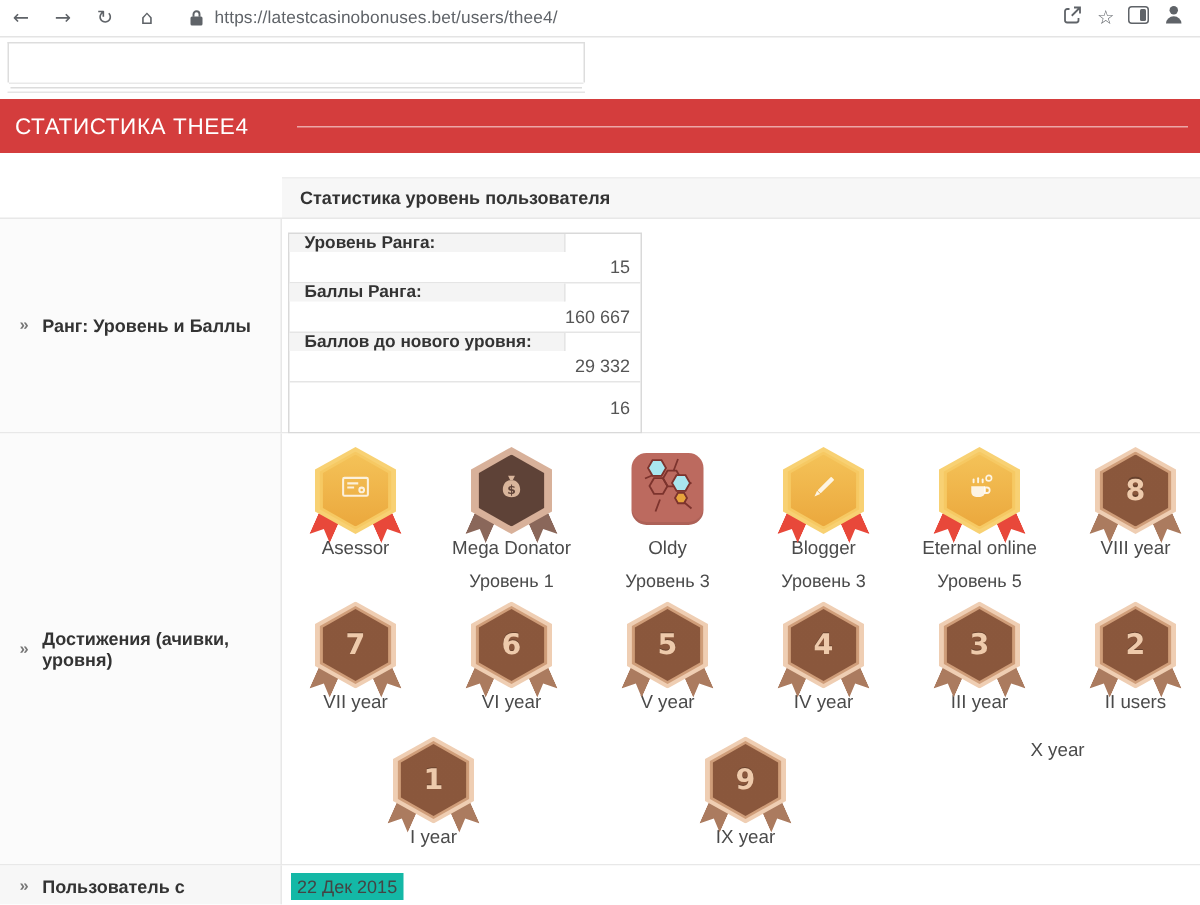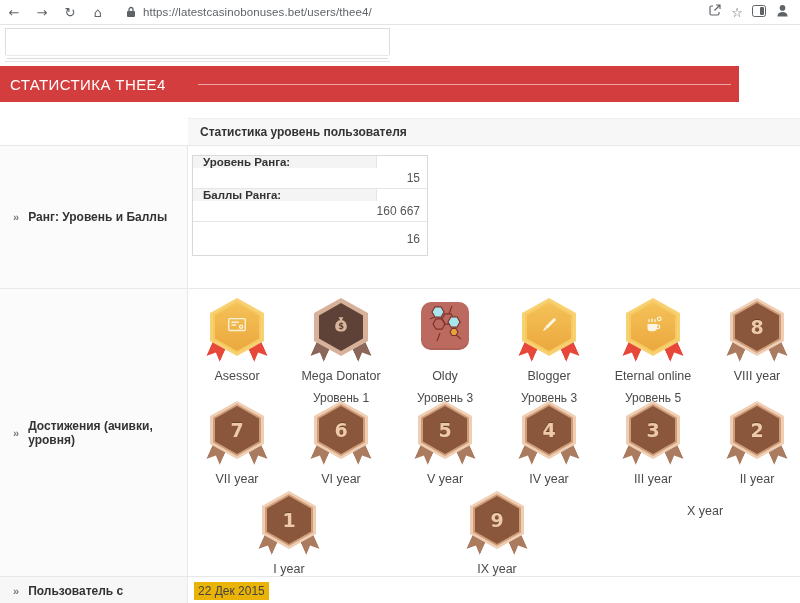--- a/index.html
+++ b/index.html
@@ -19,21 +19,21 @@
   .star-ic { font-family:"DejaVu Sans", sans-serif; color:#5f6368; font-size:13px; }
 
   
   .drop-box { position:absolute; left:5px; top:28px; width:385px; height:27px;
               background:#fff; border:1px solid #ddd; border-bottom:none; }
   .drop-line1 { position:absolute; left:6px; top:55px; width:383px; height:0; border-top:1px solid #e9e9e9; }
   .drop-line2 { position:absolute; left:7px; top:58px; width:381px; height:0; border-top:1px solid #dcdcdc; }
   .drop-line3 { position:absolute; left:5px; top:61px; width:385px; height:0; border-top:1px solid #e5e5e5; }
 
   
-  .banner { position:absolute; left:0; top:66px; width:739px; height:36px;
+  .banner { position:absolute; left:0; top:66px; width:800px; height:36px;
             background:#d43d3d; display:flex; align-items:center; padding:0 8px 0 10px;gap:18px; }
   .banner-title { color:#fff; font-size:15px; letter-spacing:0.4px; white-space:nowrap; }
   .banner-rule { flex:1; height:0; border-top:1px solid rgba(255,255,255,0.55); margin-left:14px; }
 
   
   .cell { position:absolute; }
   .hdr-left  { left:0; top:118px; width:188px; height:28px; background:#fff; border-bottom:1px solid #e8e8e8; }
   .hdr-right { left:188px; top:118px; width:612px; height:28px; background:#f7f7f7;
                border-top:1px solid #eee; border-bottom:1px solid #e8e8e8;
                display:flex; align-items:center; padding-left:12px;
@@ -89,26 +89,26 @@
   .bronze .rib  { background:#ab7b5f; }
 
   .donator .hexo { background:#d8b19a; }
   .donator .hexi { background:#5e4237; }
   .donator .rib  { background:#8a675a; }
 
   .bnum { font-family:"DejaVu Sans", sans-serif; font-size:19px; font-weight:bold;
           color:#eecaab; text-shadow:0 -1px 0 rgba(0,0,0,0.25); }
   .oldy-box { margin-top:4px; width:48px; height:48px; border-radius:10px; background:#bc6a5f;
               box-shadow:inset 0 -2px 0 rgba(0,0,0,0.08); display:flex; align-items:center; justify-content:center; }
-  .bname  { margin-top:13px; font-size:12.5px; color:#4a4a4a; }
+  .bname  { margin-top:2px; font-size:12.5px; color:#4a4a4a; }
   .blevel { margin-top:8px; font-size:12px; color:#4a4a4a; }
   .blevel:empty { display:none; }
 
   
-  .date-hl { background:#eab308; font-size:12px; color:#444; padding:2px 4px; }
+  .date-hl { background:#14b8a6; font-size:12px; color:#444; padding:2px 4px; }
 </style>
 </head>
 <body>
 
 <div class="screen">
 
   <div class="chrome">
     <span class="nav-ic">←</span>
     <span class="nav-ic">→</span>
     <span class="nav-ic">↻</span>
@@ -168,20 +168,24 @@
     <div class="stats-tbl">
       <div class="srow">
         <div class="slabel">Уровень Ранга:</div>
         <div class="svalue">15</div>
       </div>
       <div class="srow">
         <div class="slabel">Баллы Ранга:</div>
         <div class="svalue">160 667</div>
       </div>
       <div class="srow">
+        <div class="slabel">Баллов до нового уровня:</div>
+        <div class="svalue">29 332</div>
+      </div>
+      <div class="srow">
         <div class="svalue">16</div>
       </div>
     </div>
   </div>
 
   <div class="cell ach-left">
     <div class="rowlabel">
       <span class="chev">»</span>
       <span>Достижения (ачивки, уровня)</span>
     </div>
@@ -382,21 +386,21 @@
             <div class="badge bronze">
           <span class="rib l"></span>
               <span class="rib r"></span>
           <div class="hexo"></div>
               <div class="hexm"></div>
               <div class="hexi">
                 <span class="bnum">2</span>
               </div>
         </div>
           </div>
-        <div class="bname">II year</div>
+        <div class="bname">II users</div>
       </div>
     </div>
 
     <div class="brow brow3">
       <div class="bcell">
         <div class="medal-wrap">
             <div class="badge bronze">
           <span class="rib l"></span>
               <span class="rib r"></span>
           <div class="hexo"></div>

